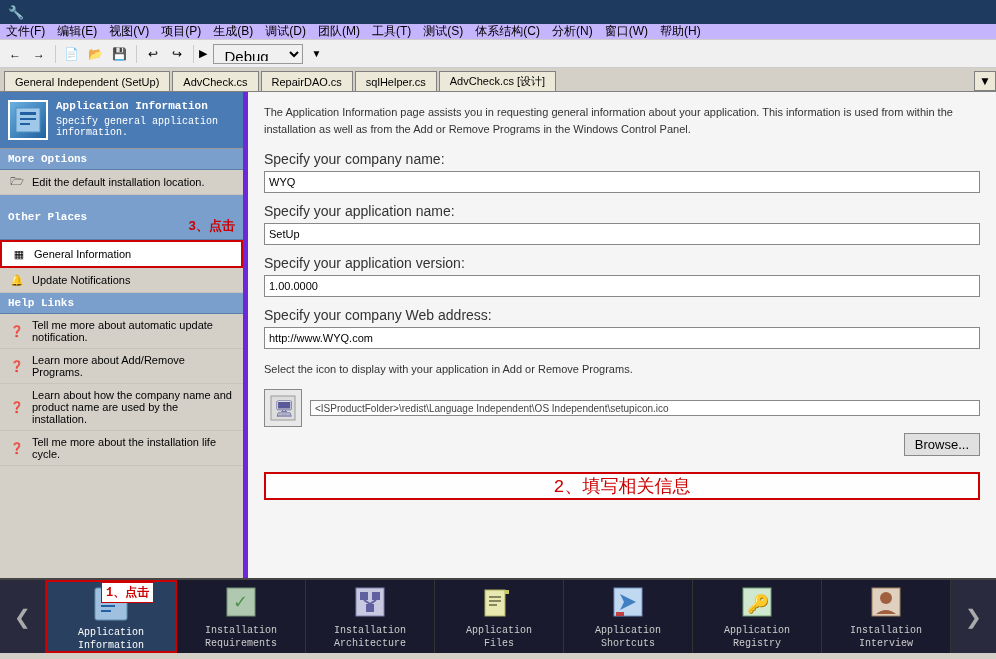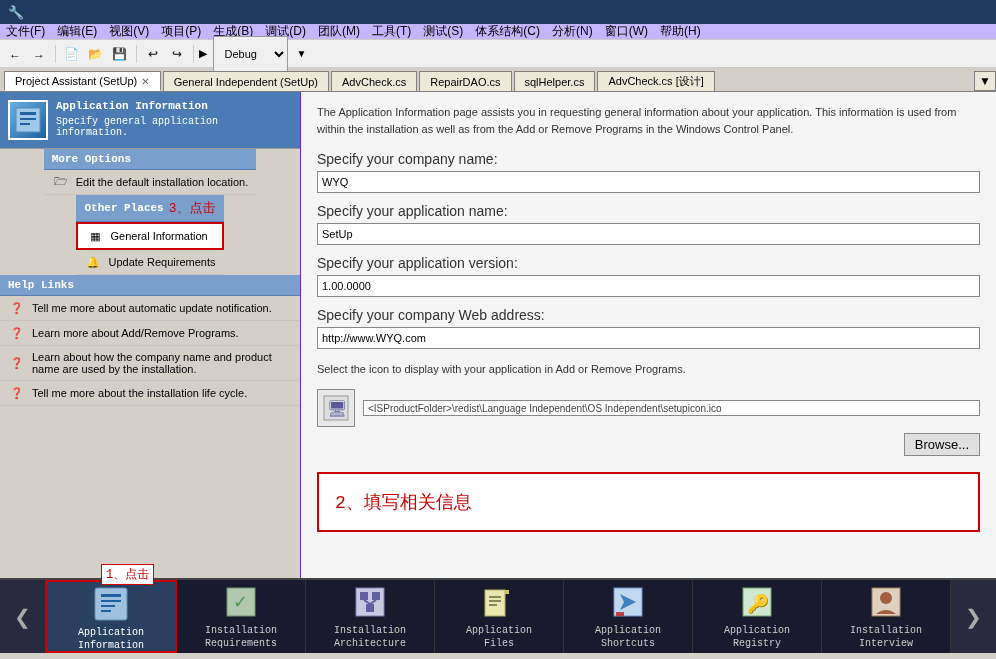--- a/index.html
+++ b/index.html
@@ -9,34 +9,34 @@
     .title-bar { background: #1e3a5f; color: white; padding: 4px 8px; font-size: 12px; display: flex; align-items: center; gap: 6px; height: 24px; }
 
     
     .menu-bar { background: #c4b5fd; border-bottom: 1px solid #ccc; padding: 2px 0; display: flex; align-items: center; height: 16px; }
     .menu-bar span { padding: 2px 6px; cursor: pointer; font-size: 12px; color: #000; }
 
     
     .toolbar { background: #f0f0f0; border-bottom: 1px solid #ccc; padding: 2px 4px; display: flex; align-items: center; gap: 2px; height: 28px; }
     .toolbar-btn { width: 22px; height: 22px; border: 1px solid transparent; background: transparent; cursor: pointer; display: flex; align-items: center; justify-content: center; font-size: 12px; }
     .toolbar-sep { width: 1px; height: 18px; background: #ccc; margin: 0 3px; }
-    .toolbar-debug { background: #f0f0f0; border: 1px solid #999; padding: 2px 6px; font-size: 11px; height: 36px; }
+    .toolbar-debug { background: #f0f0f0; border: 1px solid #999; padding: 2px 6px; font-size: 15px; height: 20px; }
 
     
     .tab-bar { background: #d4d0c8; border-bottom: 1px solid #808080; display: flex; align-items: flex-end; height: 24px; padding-left: 4px; }
     .tab { padding: 3px 10px; font-size: 11px; border: 1px solid #808080; border-bottom: none; background: #ece9d8; cursor: pointer; margin-right: 2px; height: 20px; display: flex; align-items: center; gap: 4px; }
     .tab.active { background: #fff; border-bottom: 1px solid #fff; z-index: 1; }
     .tab-close { font-size: 10px; color: #666; }
     .tab-more { padding: 2px 4px; border: 1px solid #808080; background: #ece9d8; cursor: pointer; margin-left: auto; }
 
     
     .main { display: flex; height: calc(659px - 24px - 22px - 28px - 24px - 75px); }
 
     
-    .sidebar { width: 301px; background: #d4d0c8; border-right: 1px solid #6d28d9; display: flex; flex-direction: column; overflow-y: auto; align-items: center; }
+    .sidebar { width: 248px; background: #d4d0c8; border-right: 5px solid #6d28d9; display: flex; flex-direction: column; overflow-y: auto; }
 
     .sidebar-section { margin: 0; }
     .sidebar-section-header { background: #7a9fcc; color: #fff; padding: 4px 8px; font-size: 11px; font-family: 'Courier New', monospace; font-weight: bold; border-bottom: 1px solid #5a7fac; }
 
     .app-info-block { background: #4a7bb5; padding: 8px; display: flex; gap: 8px; border-bottom: 1px solid #999; }
     .app-info-icon { width: 40px; height: 40px; background: linear-gradient(135deg, #6ab0e0, #2060a0); border: 2px solid #fff; display: flex; align-items: center; justify-content: center; flex-shrink: 0; }
     .app-info-text { color: #fff; font-size: 11px; font-family: 'Courier New', monospace; }
     .app-info-text .title { font-weight: bold; font-size: 11px; }
 
     .sidebar-item { padding: 5px 8px; font-size: 11px; cursor: pointer; border-bottom: 1px solid #c8c4bc; display: flex; align-items: center; gap: 6px; }
@@ -51,37 +51,37 @@
 
     .form-label { font-size: 14px; color: #333; margin-bottom: 4px; margin-top: 10px; }
     .form-input { width: 100%; height: 22px; border: 1px solid #888; background: white; padding: 2px 4px; font-size: 11px; font-family: Arial, sans-serif; }
 
     .icon-row { display: flex; align-items: center; gap: 8px; margin-top: 14px; }
     .icon-box { width: 38px; height: 38px; border: 1px solid #888; background: #e8e8e8; display: flex; align-items: center; justify-content: center; }
     .icon-path-input { flex: 1; height: 16px; border: 1px solid #888; background: white; padding: 2px 4px; font-size: 10px; color: #444; }
 
     .browse-btn { padding: 3px 10px; border: 1px solid #888; background: #e0e0e0; cursor: pointer; font-size: 13px; white-space: nowrap; }
 
-    .annotation-box { border: 2px solid #cc0000; background: rgba(255,255,255,0.85); margin-top: 16px; padding: 16px; text-align: left; font-size: 18px; color: #cc0000; font-family: 'Courier New', monospace; }
+    .annotation-box { border: 2px solid #cc0000; background: rgba(255,255,255,0.85); margin-top: 16px; text-align: center; font-size: 18px; color: #cc0000; font-family: 'Courier New', monospace; }
 
     
     .bottom-bar { height: 75px; background: #1a1a2e; border-top: 2px solid #444; display: flex; align-items: stretch; }
 
     .bottom-nav-arrow { width: 45px; background: #2a2a3e; display: flex; align-items: center; justify-content: center; cursor: pointer; color: #aaa; font-size: 20px; }
 
     .bottom-items { flex: 1; display: flex; align-items: stretch; }
 
     .bottom-item { flex: 1; display: flex; flex-direction: column; align-items: center; justify-content: center; padding: 6px 4px; cursor: pointer; border-right: 1px solid #333; color: #ccc; gap: 4px; }
     .bottom-item.active { background: #2a4060; border: 2px solid #cc0000; }
 
     .bottom-item-icon { width: 36px; height: 36px; display: flex; align-items: center; justify-content: center; }
     .bottom-item-label { font-size: 10px; color: #ccc; text-align: center; font-family: 'Courier New', monospace; line-height: 1.3; }
     .bottom-item.active .bottom-item-label { color: #fff; }
 
-    .annotation-label { color: #cc0000; font-size: 13px; font-weight: normal; font-family: 'Courier New', monospace; }
+    .annotation-label { color: #cc0000; font-size: 13px; font-weight: bold; font-family: 'Courier New', monospace; margin-top: 18px; }
   </style>
 </head>
 <body>
 
 <div class="title-bar">
   <span style="font-size:13px;">🔧</span>
 </div>
 
 <div class="menu-bar">
   <span>文件(F)</span>
@@ -112,24 +112,20 @@
   <div class="toolbar-sep"></div>
   <span style="font-size:11px;margin-right:4px;">▶</span>
   <select class="toolbar-debug">
     <option>Debug</option>
     <option>Release</option>
   </select>
   <button class="toolbar-btn" style="font-size:10px;">▼</button>
 </div>
 
 <div class="tab-bar">
-  <div class="tab active">
-    <span>Project Assistant (SetUp)</span>
-    <span class="tab-close">✕</span>
-  </div>
   <div class="tab">
     <span>General Independent (SetUp)</span>
   </div>
   <div class="tab">
     <span>AdvCheck.cs</span>
   </div>
   <div class="tab">
     <span>RepairDAO.cs</span>
   </div>
   <div class="tab">
@@ -172,21 +168,21 @@
       <div class="sidebar-section-header" style="display:flex;align-items:center;justify-content:space-between;">
         <span>Other Places</span>
         <span class="annotation-label">3、点击</span>
       </div>
       <div class="sidebar-item selected">
         <div class="sidebar-item-icon">▦</div>
         <span>General Information</span>
       </div>
       <div class="sidebar-item">
         <div class="sidebar-item-icon">🔔</div>
-        <span>Update Requirements</span>
+        <span>Update Notifications</span>
       </div>
     </div>
 
     <div class="sidebar-section">
       <div class="sidebar-section-header">Help Links</div>
       <div class="sidebar-item">
         <div class="sidebar-item-icon" style="color:#4a90d9;">❓</div>
         <span>Tell me more about automatic update notification.</span>
       </div>
       <div class="sidebar-item">

